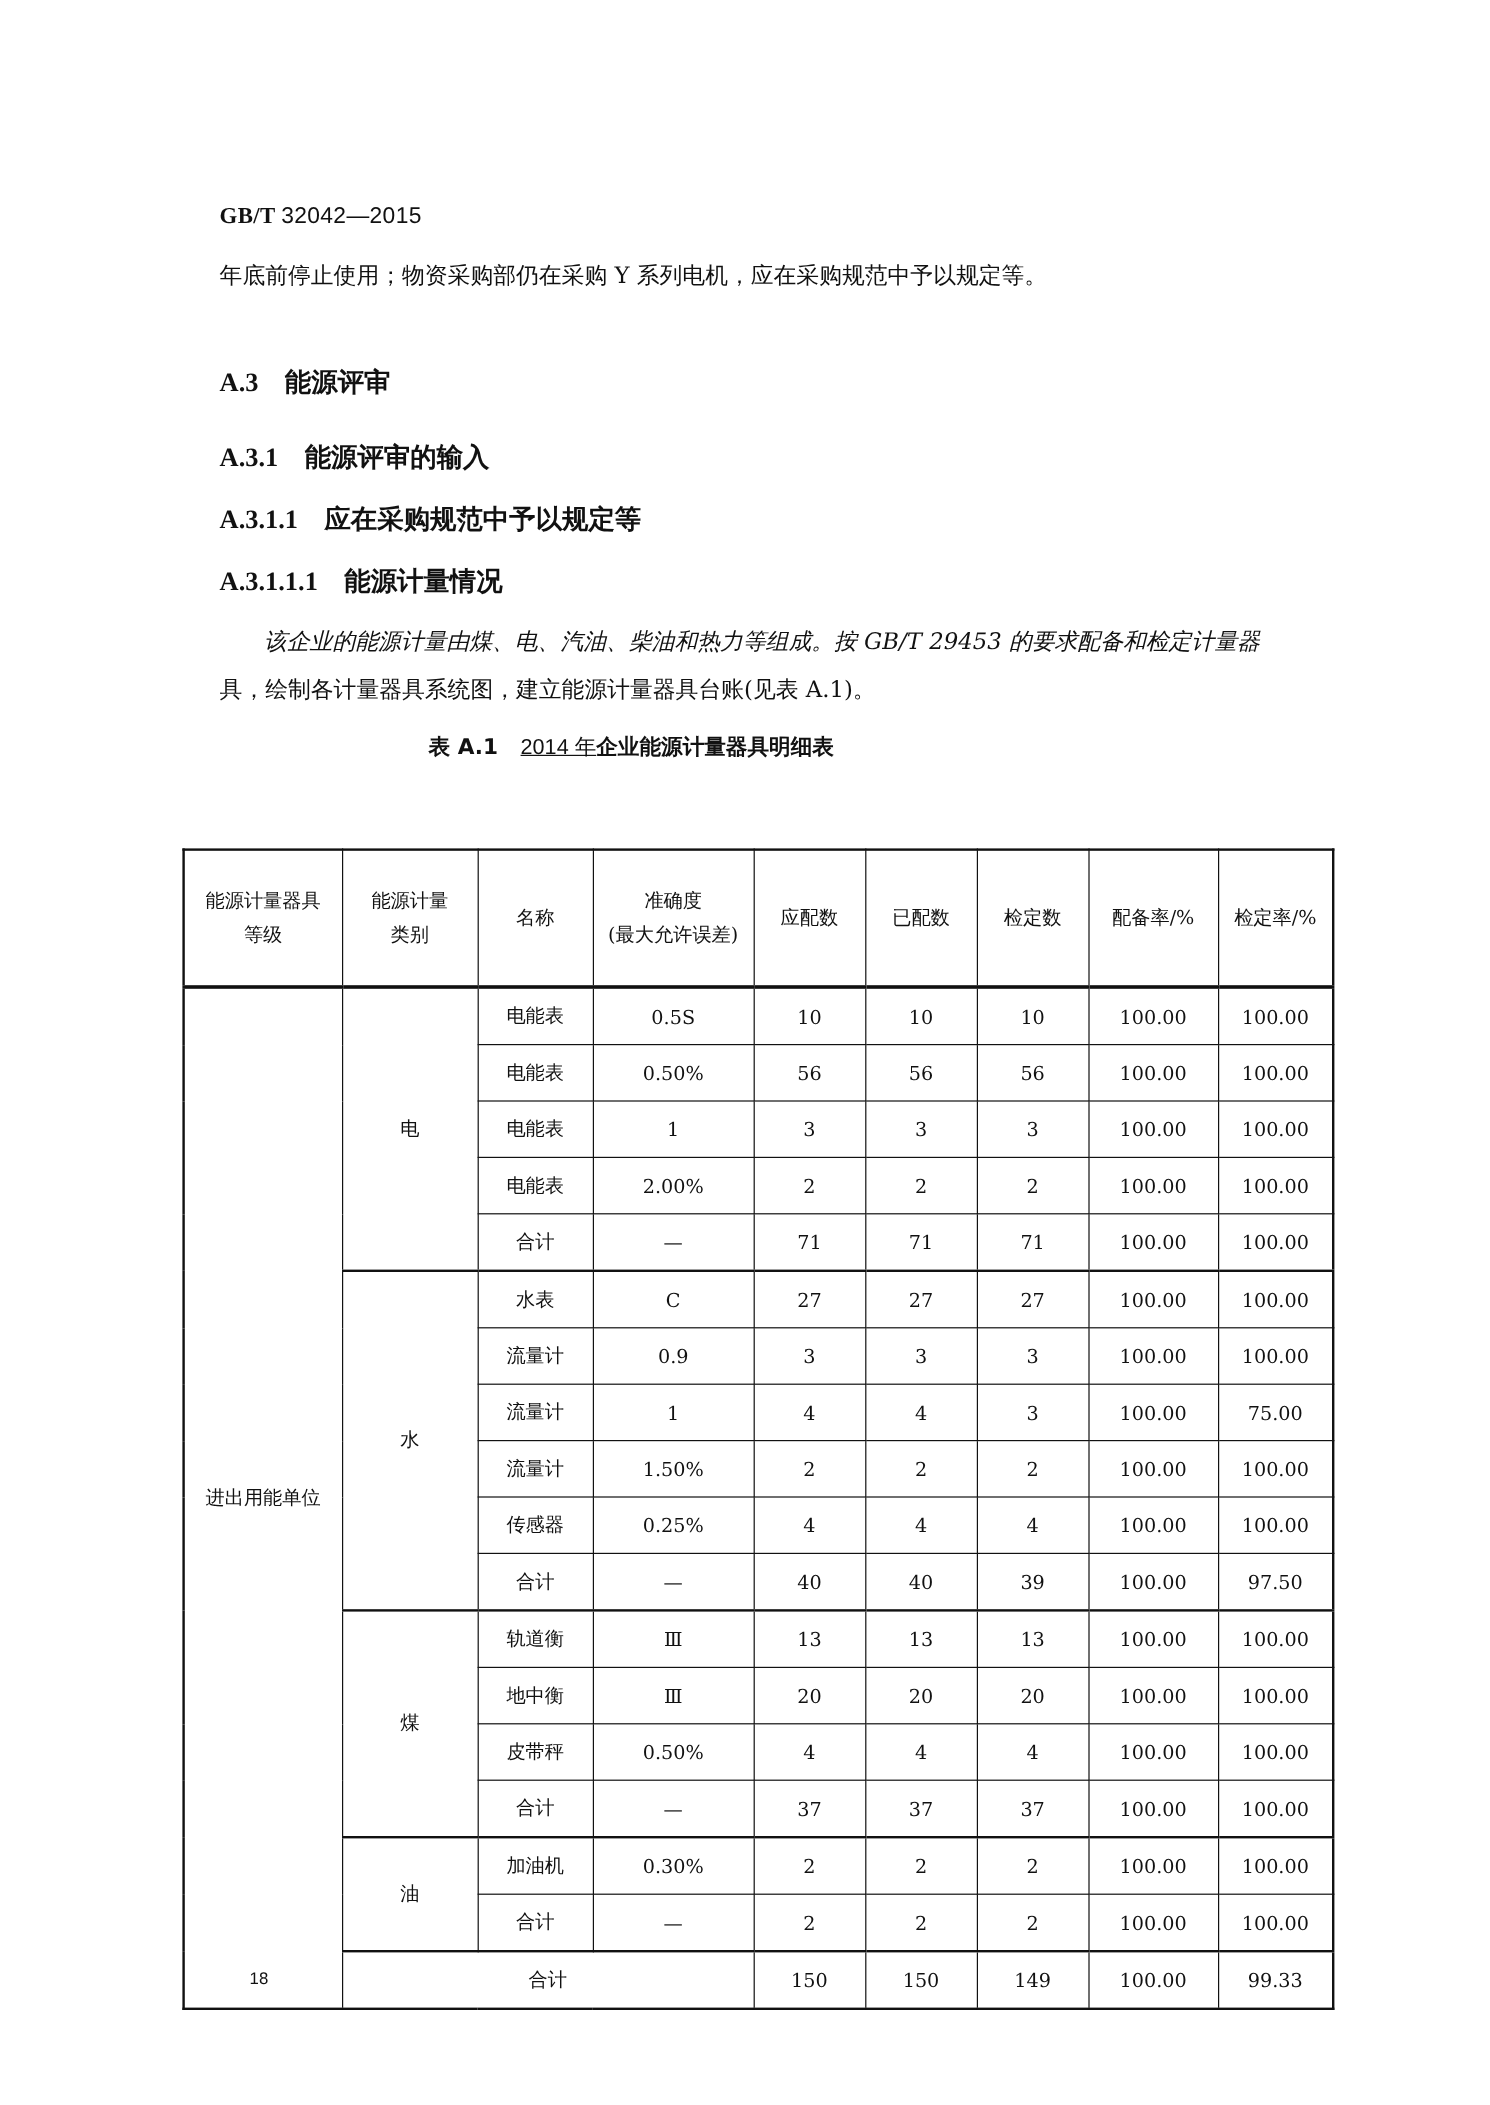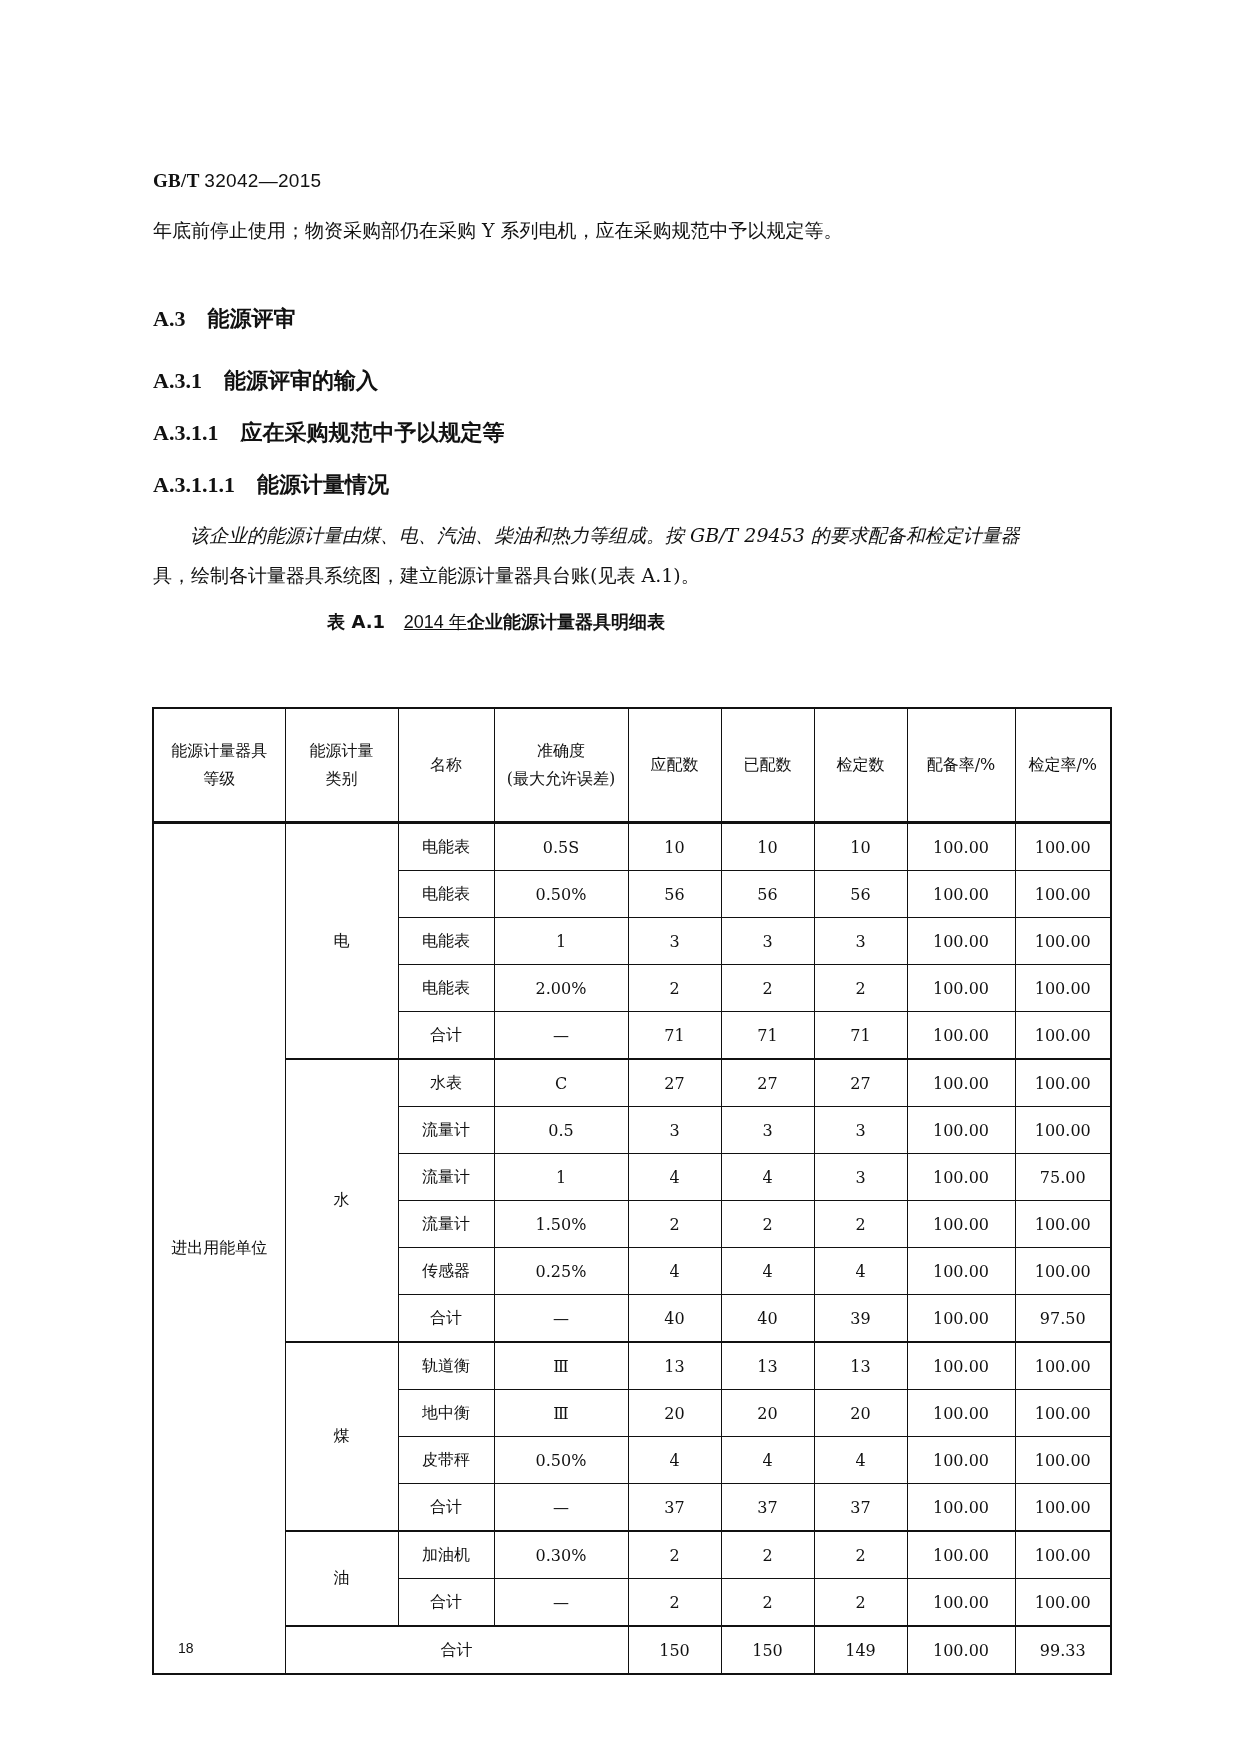--- a/index.html
+++ b/index.html
@@ -1,18 +1,18 @@
 <!DOCTYPE html>
 <html><head>
 <meta charset="utf-8">
 <style>
   html,body{margin:0;padding:0;background:#fff;}
   body{width:1242px;height:1754px;position:relative;overflow:hidden;
        font-family:"DejaVu Serif","Liberation Serif",serif;color:#111;}
-  .abs{position:absolute;}
+  .abs{position:absolute;margin-left:30px;}
   .std{left:153px;top:170px;font-size:19px;font-weight:bold;font-family:"Liberation Serif",serif;letter-spacing:0.3px;}
   .std .num{font-family:"Liberation Sans",sans-serif;font-weight:normal;}
   .p{font-size:19px;line-height:40px;text-align:right;}
   .h{font-size:22px;font-weight:bold;font-family:"DejaVu Sans",sans-serif;}
   .h .n{display:inline-block;margin-right:22px;font-family:"Liberation Serif",serif;}
   .caption{left:0;width:992px;top:610px;text-align:center;font-size:18px;font-weight:bold;font-family:"DejaVu Sans",sans-serif;}
   .caption .yr{text-decoration:underline;font-weight:normal;font-family:"Liberation Sans",sans-serif;}
   table{position:absolute;left:152px;top:671px;width:958px;border-collapse:collapse;
         font-size:16px;font-family:"DejaVu Serif",serif;table-layout:fixed;margin-top:36px;}
   td,th{border:1px solid #111;text-align:center;vertical-align:middle;padding:0;font-weight:normal;}
@@ -152,21 +152,21 @@
         <td>水表</td>
         <td>C</td>
         <td>27</td>
         <td>27</td>
         <td>27</td>
         <td>100.00</td>
         <td>100.00</td>
       </tr>
       <tr>
         <td>流量计</td>
-        <td>0.5</td>
+        <td>0.9</td>
         <td>3</td>
         <td>3</td>
         <td>3</td>
         <td>100.00</td>
         <td>100.00</td>
       </tr>
       <tr>
         <td>流量计</td>
         <td>1</td>
         <td>4</td>

